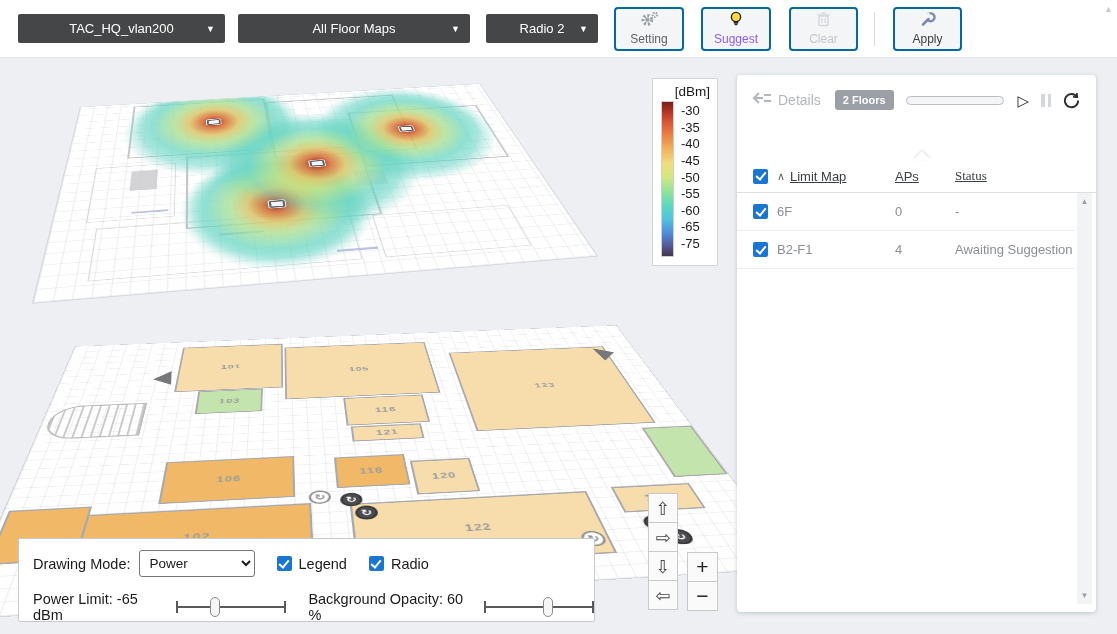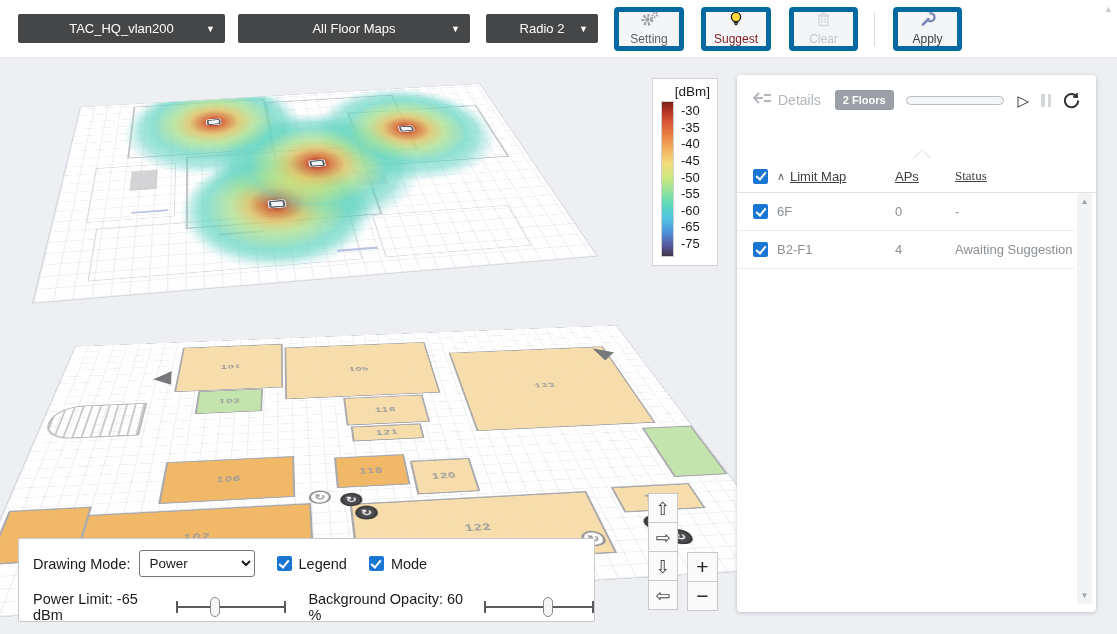--- a/index.html
+++ b/index.html
@@ -9,26 +9,26 @@
   
   .topbar { position:absolute; left:0; top:0; width:1117px; height:58px; background:#fff;
     border-bottom:1px solid #e4e6e9; display:flex; align-items:center; z-index:50; }
   .app-title { margin-left:16px; width:132px; font-size:15.5px; color:#5f6368; }
   .dd { height:29px; background:#454647; border-radius:2px; color:#fff; font-size:13px;
     display:flex; align-items:center; justify-content:center; position:relative; cursor:pointer; }
   .dd .arrow { position:absolute; right:10px; font-size:9px; color:#fff; }
   .dd1 { width:207px; margin-left:18px; }
   .dd2 { width:232px; margin-left:13px; }
   .dd3 { width:112px; margin-left:16px; }
-  .tb-btn { width:70px; height:44px; background:#f4f5f7; border:5px solid #0369a1; border-radius:4px;
+  .tb-btn { width:70px; height:44px; background:#f4f5f7; border:2px solid #0369a1; border-radius:4px;
     display:flex; flex-direction:column; align-items:center; justify-content:center; gap:1px; cursor:pointer; }
   .tb-btn .lbl { font-size:12px; color:#5f6368; }
   .btn-setting { margin-left:16px; }
   .btn-suggest { margin-left:17px; }
-  .btn-suggest .lbl { color:#7f1d1d; }
+  .btn-suggest .lbl { color:#8b5cf6; }
   .btn-clear { margin-left:18px; width:69px; }
   .btn-clear .lbl { color:#c3c7cd; }
   .tb-divider { width:1px; height:34px; background:#dadce0; margin-left:16px; }
   .btn-apply { margin-left:18px; width:69px; }
   .btn-apply .lbl { color:#3c4043; }
   .page-scroll-up { position:absolute; right:4px; top:4px; font-size:9px; color:#c9cbce; }
 
   
   .main { position:absolute; left:0; top:58px; width:1117px; height:576px; background:#edeff3; overflow:hidden; }
 
@@ -422,21 +422,21 @@
       <span class="ctl-label">Drawing Mode:</span>
       <select class="mode-select">
         <option>Power</option>
       </select>
       <span class="ck-group">
         <span class="cb"></span>
         <span class="lbl">Legend</span>
       </span>
       <span class="ck-group">
         <span class="cb"></span>
-        <span class="lbl">Mode</span>
+        <span class="lbl">Radio</span>
       </span>
     </div>
     <div class="ctl-row2">
       <span class="ctl-label">Power Limit: -65 dBm</span>
       <span class="slider sl-power">
         <span class="track"></span>
           <span class="tick l"></span>
           <span class="tick r"></span>
         <span class="thumb" style="--pct: 35%;"></span>
       </span>

